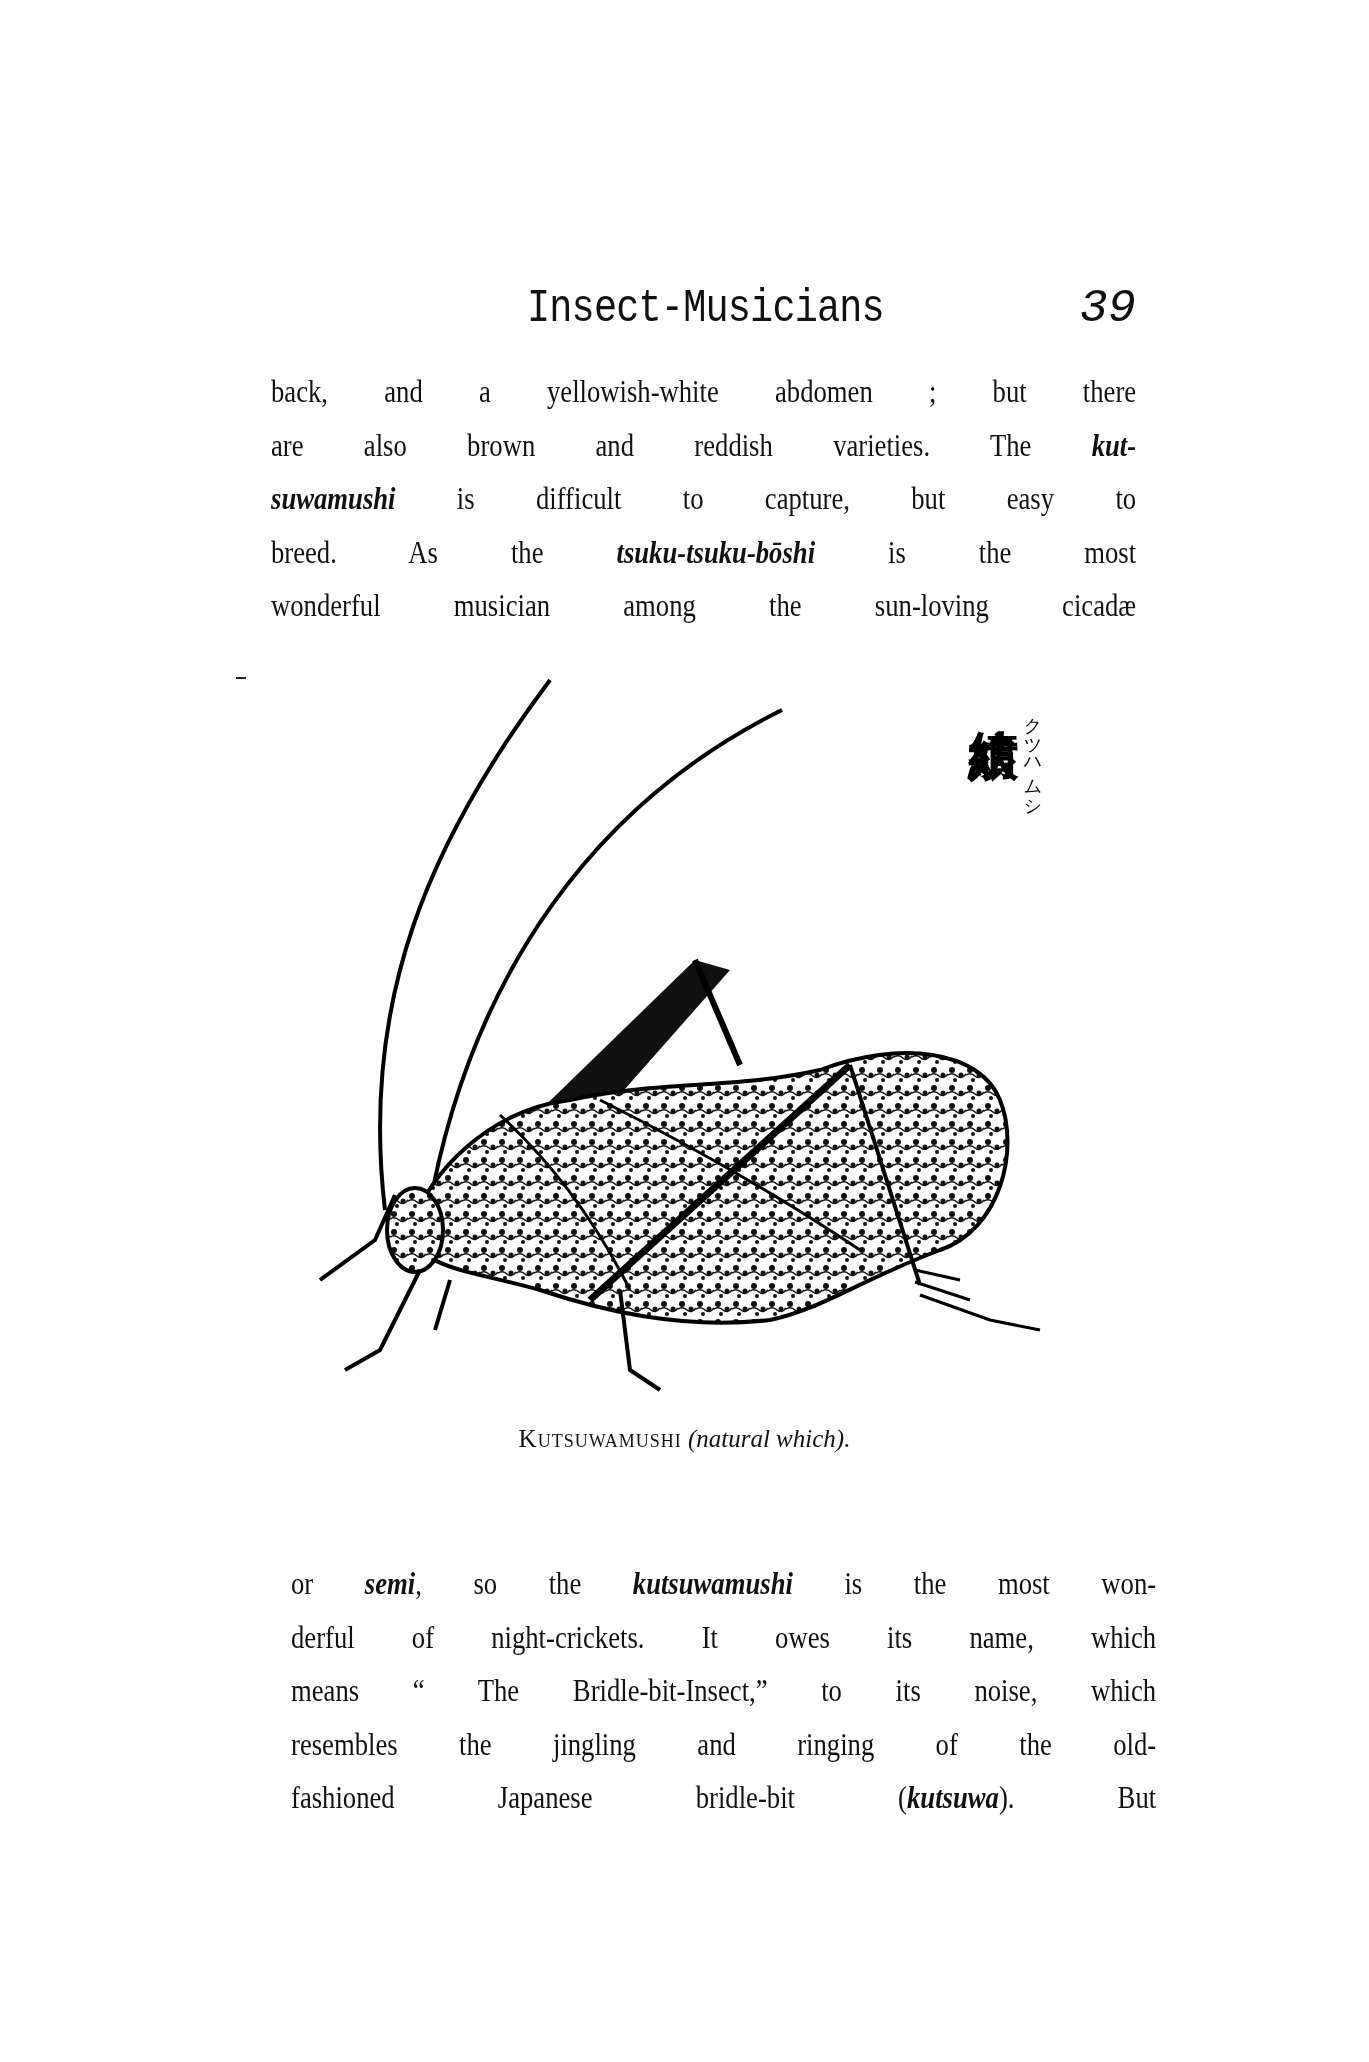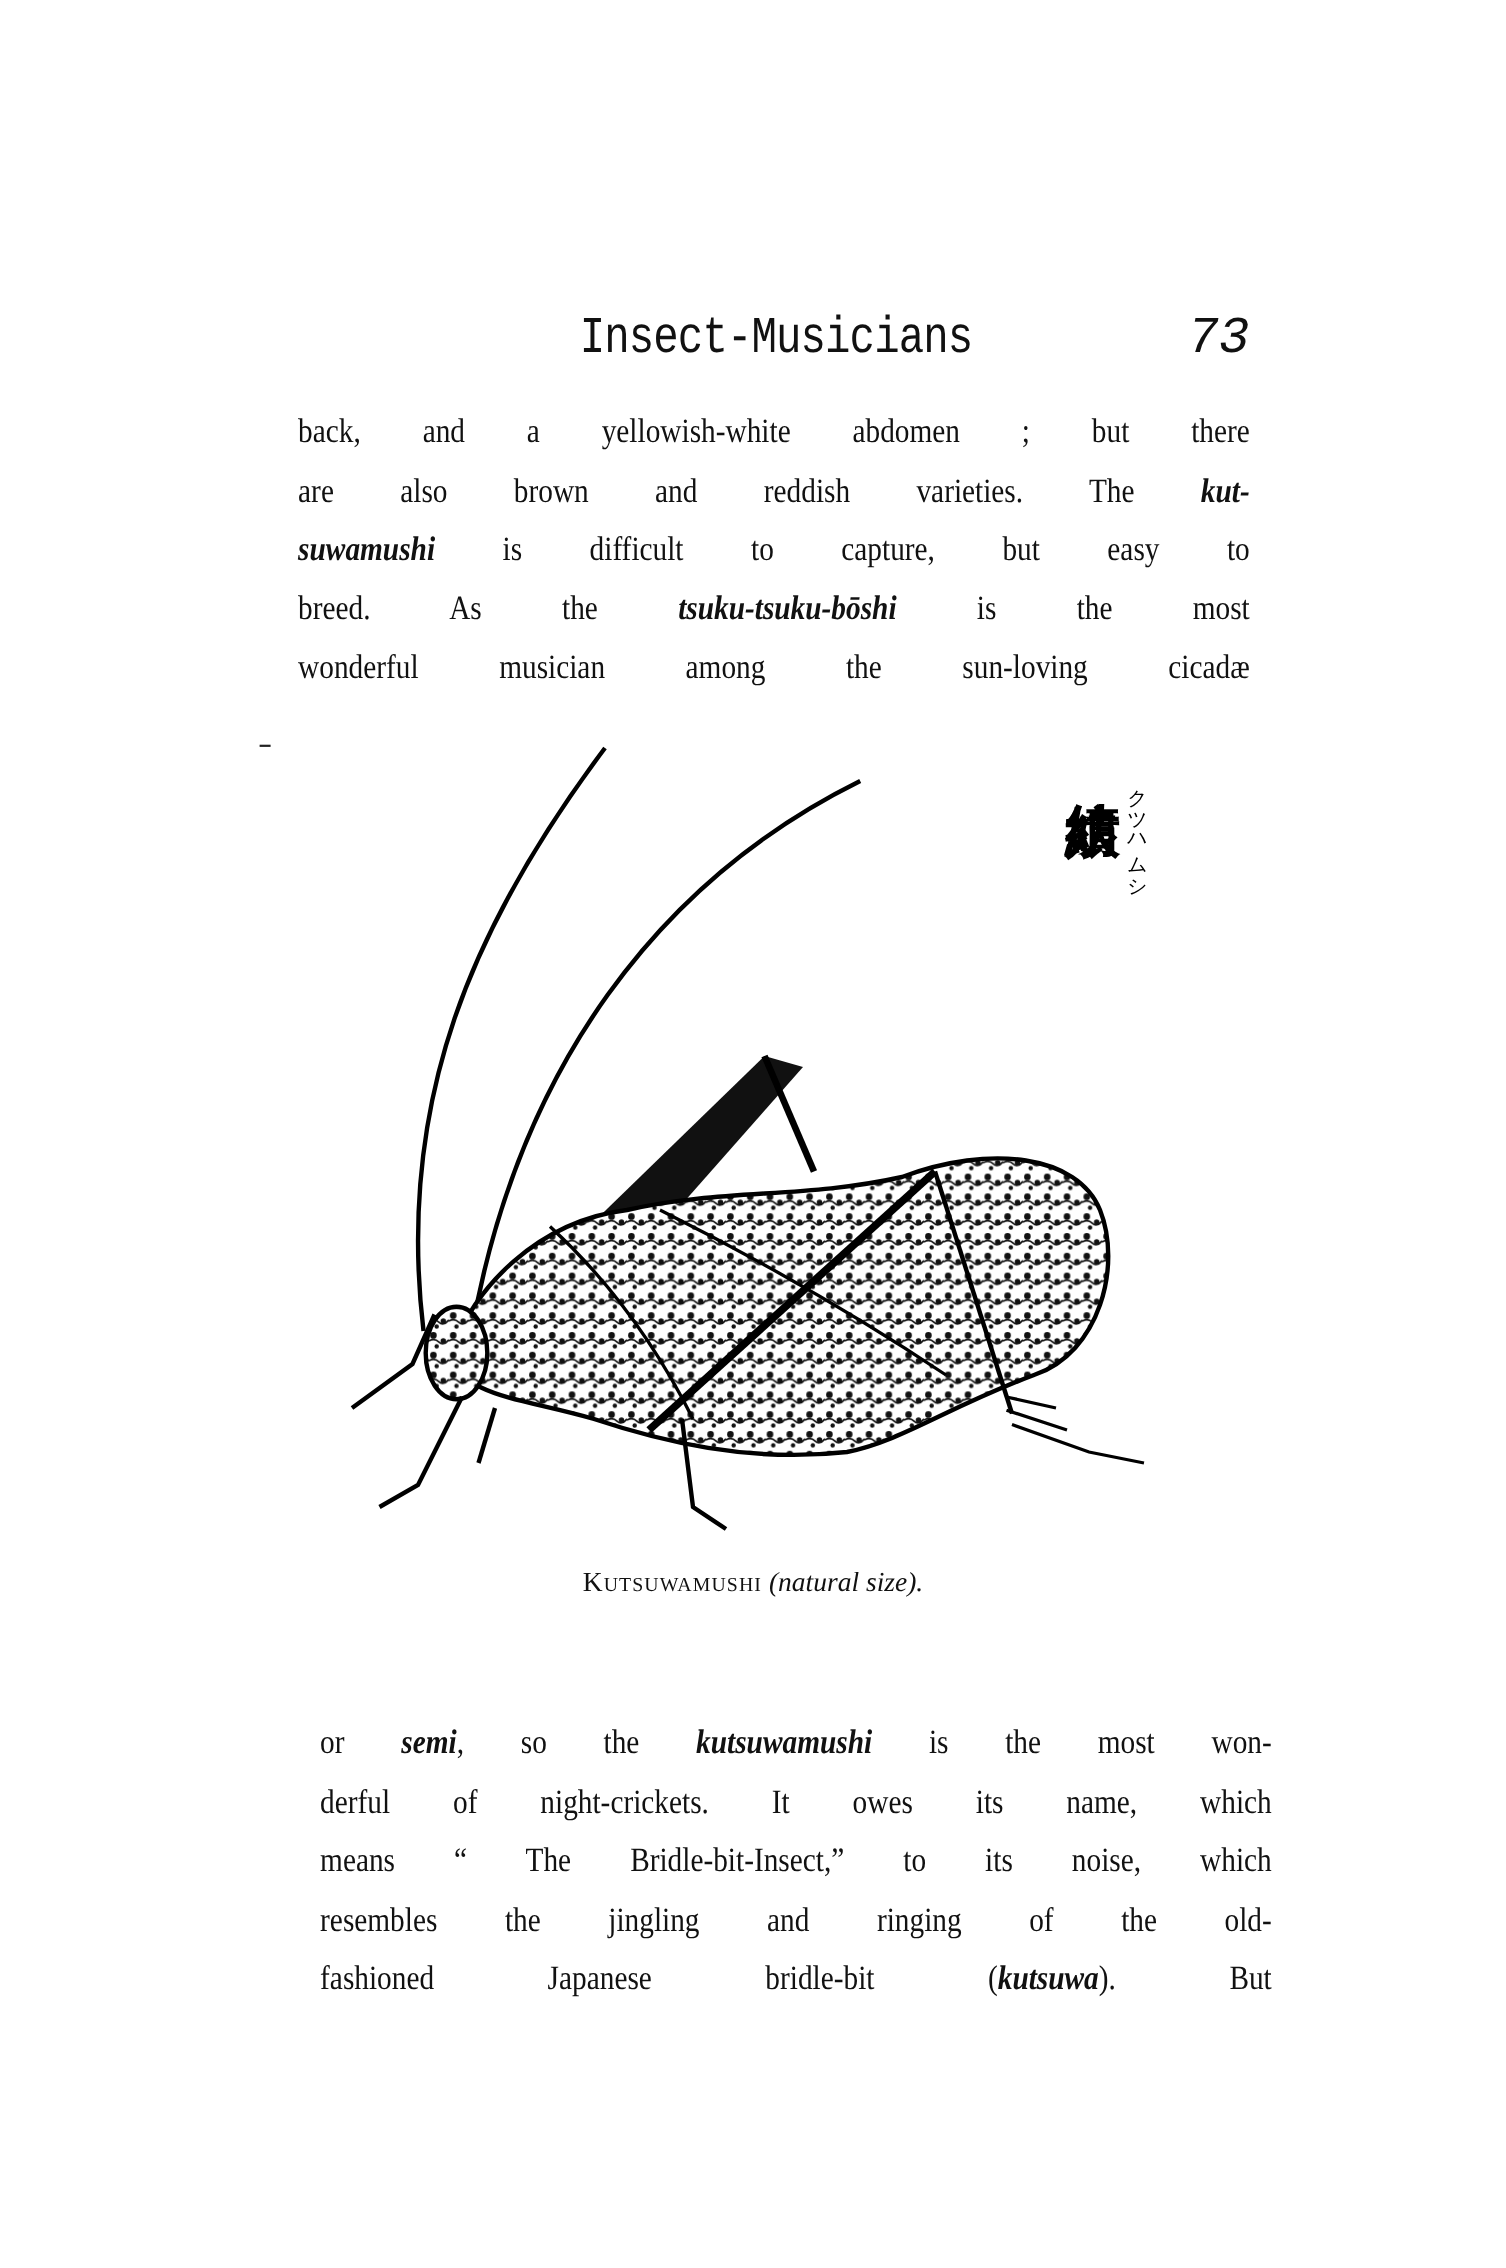--- a/index.html
+++ b/index.html
@@ -23,21 +23,21 @@
   .caption { position: absolute; top: 1425px; left: 0; width: 1369px; text-align: center; font-size: 25px; }
   .caption .sc { font-variant: small-caps; letter-spacing: 1px; }
   .caption .it { font-style: italic; }
   .dash { position: absolute; background: #222; height: 2px; }
 </style>
 </head>
 <body>
 
 <div class="page-header">
   <span class="running-title">Insect-Musicians</span>
-  <span class="page-number">73</span>
+  <span class="page-number">39</span>
 </div>
 
 <div class="para" style="top:365px;">
   <span class="line">back, and a yellowish-white abdomen ; but there</span>
   <span class="line">are also brown and reddish varieties.  The <i>kut-</i></span>
   <span class="line"><i>suwamushi</i> is difficult to capture, but easy to</span>
   <span class="line">breed.  As the <i>tsuku-tsuku-bōshi</i> is the most</span>
   <span class="line">wonderful musician among the sun-loving cicadæ</span>
 </div>
 
@@ -78,21 +78,21 @@
 
     <path d="M615 600 L660 610 M615 612 L670 630 M620 625 L690 650 L740 660" stroke="#000" stroke-width="3" fill="none"></path>
   </svg>
 </div>
 
 <div class="kanji" style="writing-mode: vertical-rl;">紡績娘</div>
 <div class="kana" style="writing-mode: vertical-rl;">クツハムシ</div>
 
 <div class="caption">
   <span class="sc">Kutsuwamushi</span>
-  <span class="it">(natural size).</span>
+  <span class="it">(natural which).</span>
 </div>
 
 <div class="para" style="top:1557px;margin-left:20px;">
   <span class="line">or <i>semi</i>, so the <i>kutsuwamushi</i> is the most won-</span>
   <span class="line">derful of night-crickets.  It owes its name, which</span>
   <span class="line">means “ The Bridle-bit-Insect,” to its noise, which</span>
   <span class="line">resembles the jingling and ringing of the old-</span>
   <span class="line">fashioned Japanese bridle-bit (<i>kutsuwa</i>).  But</span>
 </div>
 

